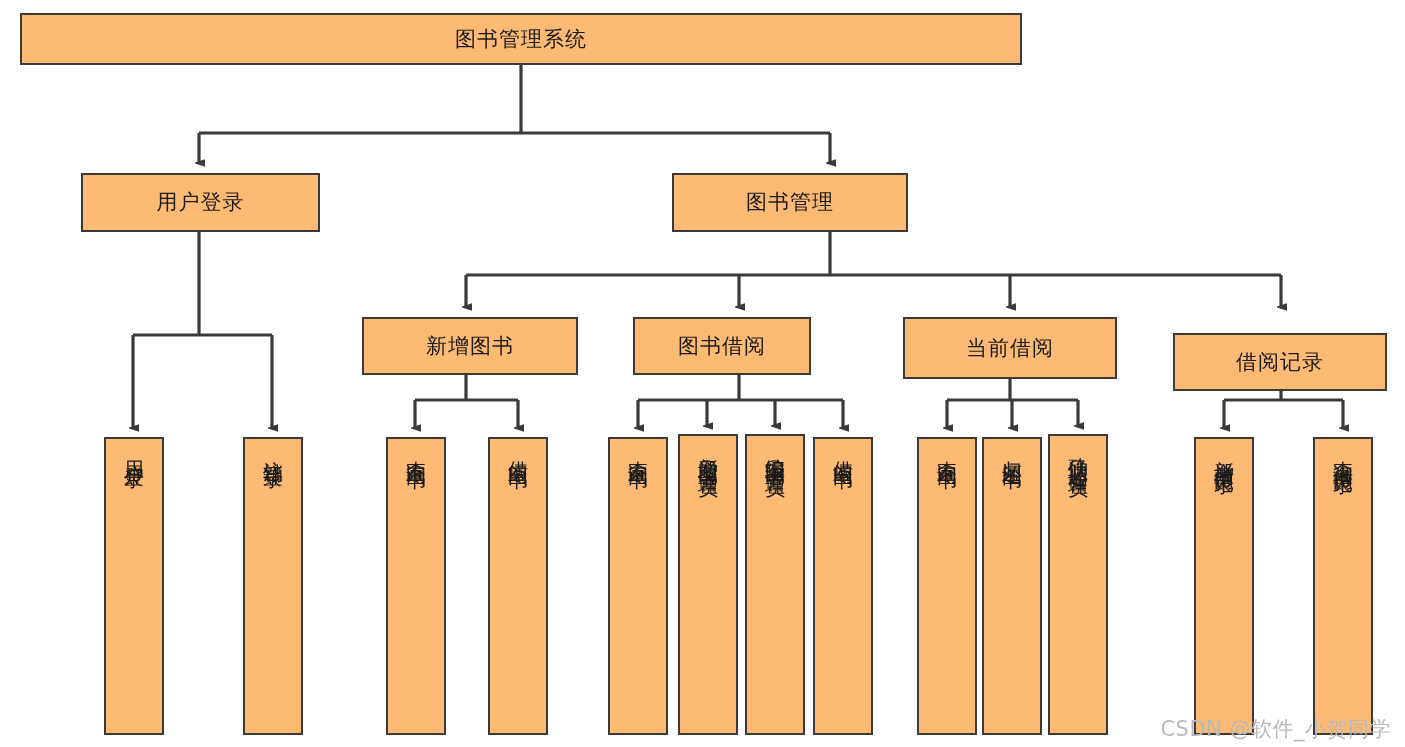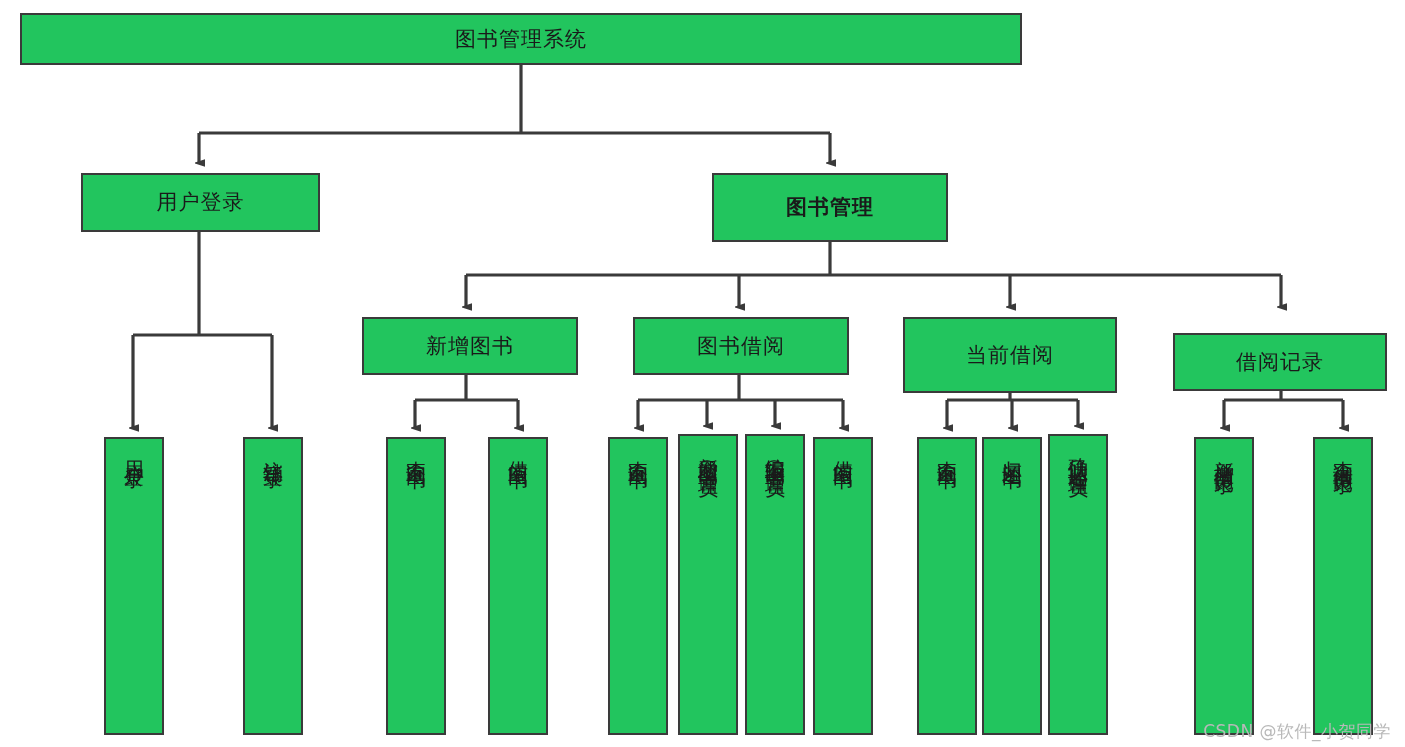--- a/index.html
+++ b/index.html
@@ -2,21 +2,21 @@
 <html><head>
 <meta charset="utf-8">
 <style>
   html,body{margin:0;padding:0;background:#ffffff;}
   body{font-family:"DejaVu Sans","Liberation Sans",sans-serif;}
   #canvas{position:relative;width:1405px;height:747px;background:#ffffff;overflow:hidden;}
   #wires{position:absolute;left:0;top:0;width:1405px;height:747px;}
   .node{
     position:absolute;
     box-sizing:border-box;
-    background:#22c55e;
+    background:#fdba74;
     border:2px solid #3a3a3a;
     display:flex;
     align-items:center;
     justify-content:center;
     color:#1a1a1a;
   }
   .node.h{ }
   .node .lbl{
     font-size:21px;
     line-height:1.15;
@@ -30,21 +30,21 @@
     line-height:1.35;
     letter-spacing:3px;
     white-space:normal;
     max-height:100%;
   }
   .node.v{ align-items:flex-start; justify-content:center; padding-top:6px; }
   #watermark{
     position:absolute;
     right:14px;
     bottom:4px;
-    font-size:17px;
+    font-size:21px;
     color:#b9b9b9;
     letter-spacing:.5px;
     white-space:nowrap;
     pointer-events:none;
   }
 </style>
 </head>
 <body>
 
 <div id="canvas">
@@ -99,31 +99,31 @@
     </g>
   </svg>
 
   <div class="node h" style="left:20px;top:13px;width:1002px;height:52px;">
     <span class="lbl">图书管理系统</span>
   </div>
 
   <div class="node h" style="left:81px;top:173px;width:239px;height:59px;">
     <span class="lbl">用户登录</span>
   </div>
-  <div class="node h" style="left:712px;top:173px;width:236px;height:69px;font-weight:bold;">
+  <div class="node h" style="left:672px;top:173px;width:236px;height:59px;">
     <span class="lbl">图书管理</span>
   </div>
 
   <div class="node h" style="left:362px;top:317px;width:216px;height:58px;">
     <span class="lbl">新增图书</span>
   </div>
-  <div class="node h" style="left:633px;top:317px;width:216px;height:58px;">
+  <div class="node h" style="left:633px;top:317px;width:178px;height:58px;">
     <span class="lbl">图书借阅</span>
   </div>
-  <div class="node h" style="left:903px;top:317px;width:214px;height:76px;">
+  <div class="node h" style="left:903px;top:317px;width:214px;height:62px;">
     <span class="lbl">当前借阅</span>
   </div>
   <div class="node h" style="left:1173px;top:333px;width:214px;height:58px;">
     <span class="lbl">借阅记录</span>
   </div>
 
   <div class="node v" style="left:104px;top:437px;width:60px;height:298px;">
     <span class="lbl">用户登录</span>
   </div>
   <div class="node v" style="left:243px;top:437px;width:60px;height:298px;">

